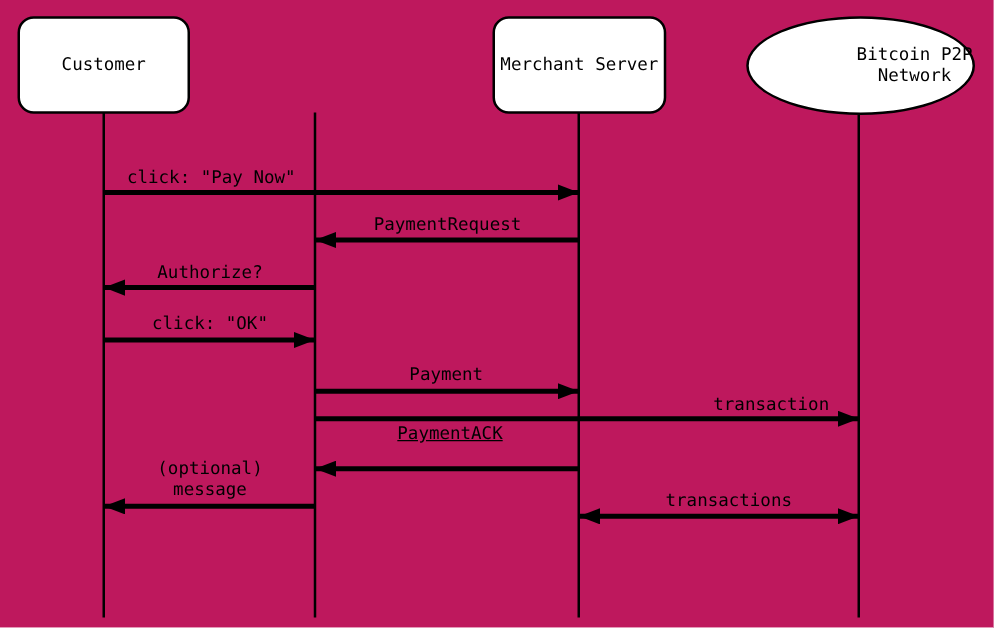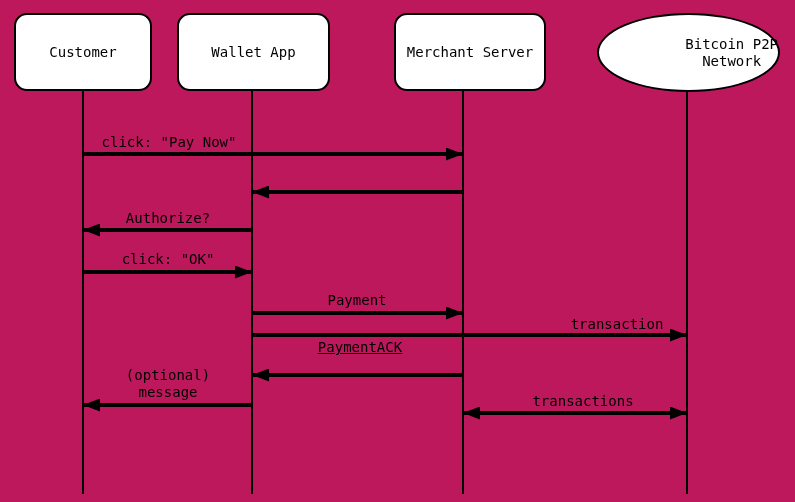--- a/index.html
+++ b/index.html
@@ -70,32 +70,30 @@
       <line x1="252" y1="335" x2="687" y2="335" marker-end="url(#ah-end)"></line>
       <line x1="463" y1="375" x2="252" y2="375" marker-end="url(#ah-end)"></line>
       <line x1="252" y1="405" x2="83" y2="405" marker-end="url(#ah-end)"></line>
       <line x1="463" y1="413" x2="687" y2="413" marker-start="url(#ah-start)" marker-end="url(#ah-end)"></line>
     </g>
   </svg>
 
   <div class="actor rounded" style="left:14px;  width:138px;">
     <span>Customer</span>
   </div>
-  <div class="actor rounded" style="left:177px; width:153px;">
-    <span>Wallet App</span>
-  </div>
-  <div class="actor rounded" style="left:394px; width:152px;">
+  <div class="actor rounded" style="left:394px; width:139px;">
     <span>Merchant Server</span>
   </div>
   <div class="actor ellipse" style="left:597px; width:183px; height:79px;">
     <span>Bitcoin P2P
 Network</span>
   </div>
 
   <div class="msg" style="left:169px; top:134px;">click: "Pay Now"</div>
+  <div class="msg" style="left:358px; top:172px;">PaymentRequest</div>
   <div class="msg" style="left:168px; top:210px;">Authorize?</div>
   <div class="msg" style="left:168px; top:251px;">click: "OK"</div>
   <div class="msg" style="left:357px; top:292px;">Payment</div>
   <div class="msg" style="left:577px; top:316px;margin-left:40px;">transaction</div>
   <div class="msg" style="left:360px; top:339px;text-decoration:underline;">PaymentACK</div>
   <div class="msg" style="left:168px; top:367px;">(optional)
 message</div>
   <div class="msg" style="left:583px; top:393px;">transactions</div>
 
 </div>

